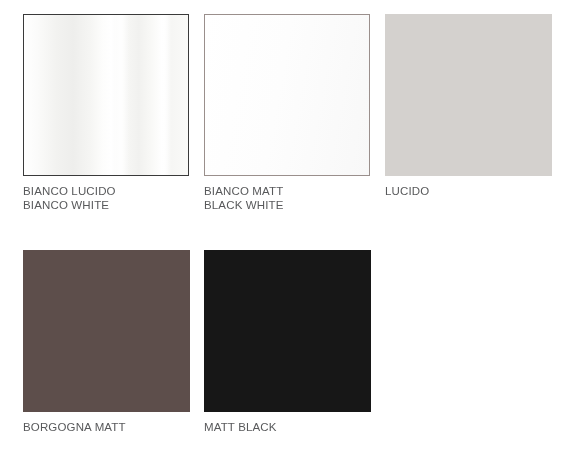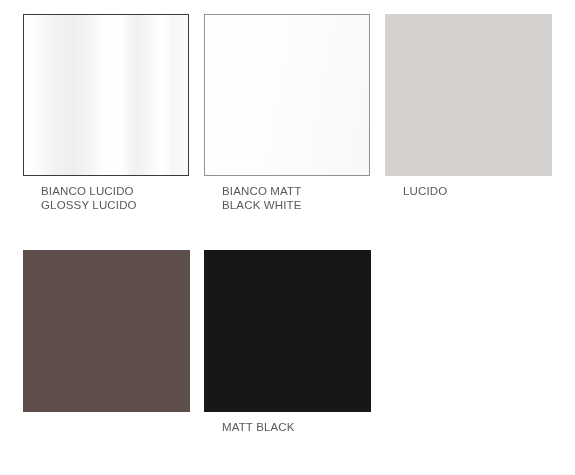--- a/index.html
+++ b/index.html
@@ -98,38 +98,37 @@
   .label {
     margin-top: 8px;
     font-size: 11.5px;
     line-height: 14px;
     color: #58595b;
     letter-spacing: 0.15px;
     white-space: nowrap;
   }
   .label .line {
     display: block;
-    margin-left: 18px;
   }
 </style>
 </head>
 <body style="background: rgb(255, 255, 255);">
 
 <div class="sheet">
   <div class="swatch-grid">
 
     <div class="cell">
       <div class="chip glossy">
         <div class="chip-inner"></div>
         <div class="gloss-streak-a"></div>
         <div class="gloss-streak-b"></div>
       </div>
       <div class="label">
         <span class="line">BIANCO LUCIDO</span>
-        <span class="line">GLOSSY LUCIDO</span>
+        <span class="line">BIANCO WHITE</span>
       </div>
     </div>
 
     <div class="cell">
       <div class="chip mattwhite">
         <div class="chip-inner"></div>
       </div>
       <div class="label">
         <span class="line">BIANCO MATT</span>
         <span class="line">BLACK WHITE</span>
@@ -144,20 +143,21 @@
         <span class="line">LUCIDO</span>
       </div>
     </div>
 
 
     <div class="cell">
       <div class="chip flat" id="chip-borgogna" style="background: rgb(93, 78, 75);">
         <div class="chip-inner"></div>
       </div>
       <div class="label">
+        <span class="line">BORGOGNA MATT</span>
       </div>
     </div>
 
     <div class="cell">
       <div class="chip flat" id="chip-nero" style="background: rgb(23, 23, 23);">
         <div class="chip-inner"></div>
       </div>
       <div class="label">
         <span class="line">MATT BLACK</span>
       </div>

